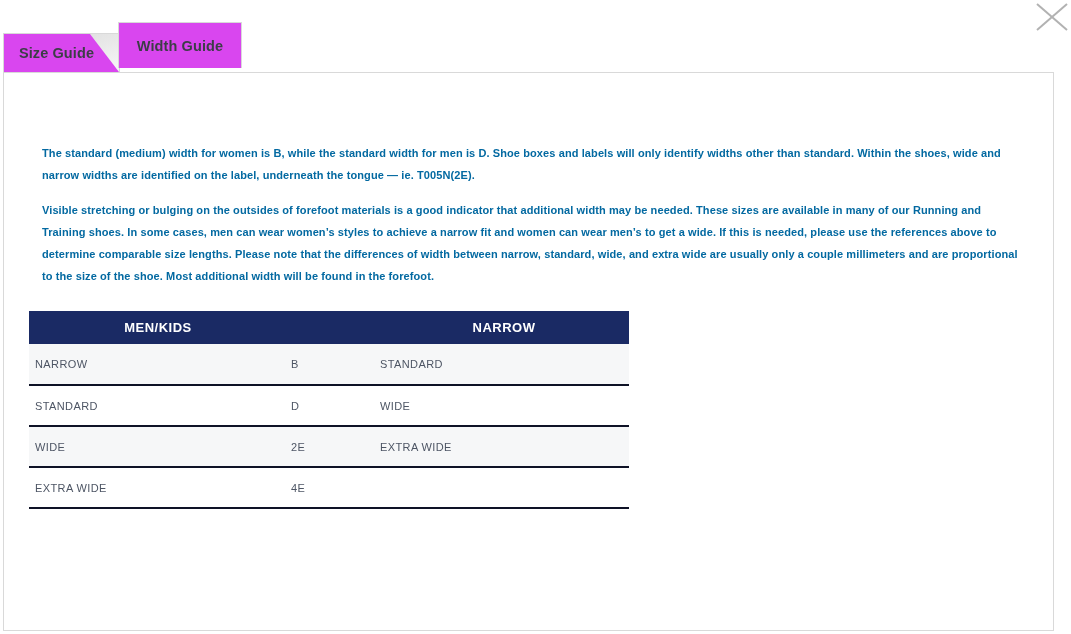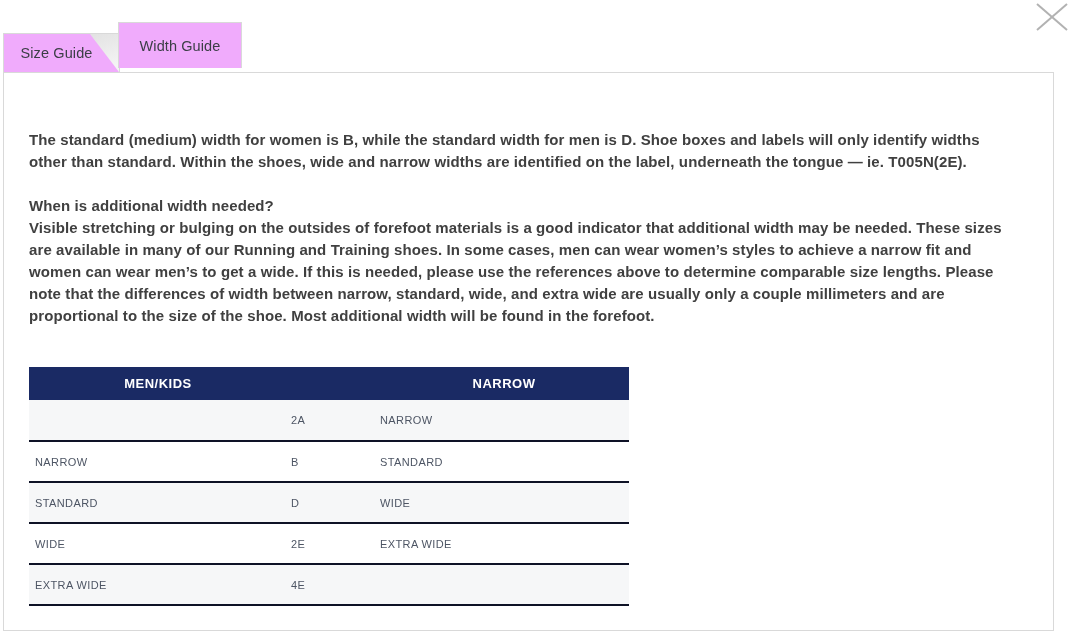--- a/index.html
+++ b/index.html
@@ -15,25 +15,25 @@
   
   .close-btn {
     position: absolute; top: 2px; left: 1033px;
     width: 38px; height: 32px;
     background: none; border: none; padding: 0; cursor: pointer;
   }
 
   
   .tab {
     position: absolute;
-    background: #f0abfc;
+    background: #d946ef;
     border: 1px solid #d9d9d9;
     border-bottom: none;
     display: flex; align-items: center; justify-content: center;
-    font-size: 14.5px; font-weight: normal; color: #3b3e46;
+    font-size: 14.5px; font-weight: bold; color: #3b3e46;
     letter-spacing: 0.1px;
     cursor: pointer;
   }
   .tab-size { left: 3px; top: 33px; width: 117px; height: 39px; z-index: 1; padding-right: 10px; }
   .tab-width { left: 118px; top: 22px; width: 124px; height: 46px; z-index: 3; }
   .tab-wedge {
     position: absolute; right: 0; top: 0;
     width: 29px; height: 100%;
     clip-path: polygon(0 0, 100% 0, 100% 100%);
     background: linear-gradient(160deg, #e2e2e2 0%, #f4f4f4 85%);
@@ -45,31 +45,31 @@
     position: absolute; left: 3px; top: 72px;
     width: 1051px; height: 559px;
     border: 1px solid #d9d9d9;
     background: #ffffff;
     z-index: 2;
   }
   .panel-content { padding: 56px 25px 0 25px; }
 
   .body-text {
     width: 985px;
-    font-size: 15px; line-height: 22px;
+    font-size: 11px; line-height: 22px;
     font-weight: bold;
-    color: #404040;
+    color: #0369a1;
     letter-spacing: 0.1px;
-    margin: 0;
+    margin: 13px;
   }
   .question-line { margin-top: 22px; }
 
   
   .width-table {
-    margin-top: 40px;
+    margin-top: 24px;
     width: 600px;
     border-collapse: collapse;
   }
   .width-table thead th {
     background: var(--header-bg, #1a2a64);
     color: var(--header-text, #ffffff);
     height: 33px;
     font-size: 13px; font-weight: bold;
     letter-spacing: 0.5px;
     text-align: center;
@@ -107,42 +107,36 @@
 
 <div class="tab tab-width">
   <span>Width Guide</span>
 </div>
 
 <div class="panel">
   <div class="panel-content">
 
     <p class="body-text">The standard (medium) width for women is B, while the standard width for men is D. Shoe boxes and labels will only identify widths other than standard. Within the shoes, wide and narrow widths are identified on the label, underneath the tongue — ie. T005N(2E).</p>
 
-    <p class="body-text question-line">When is additional width needed?</p>
     <p class="body-text">Visible stretching or bulging on the outsides of forefoot materials is a good indicator that additional width may be needed. These sizes are available in many of our Running and Training shoes. In some cases, men can wear women’s styles to achieve a narrow fit and women can wear men’s to get a wide. If this is needed, please use the references above to determine comparable size lengths. Please note that the differences of width between narrow, standard, wide, and extra wide are usually only a couple millimeters and are proportional to the size of the shoe. Most additional width will be found in the forefoot.</p>
 
     <table class="width-table">
       <colgroup>
         <col style="width:258px">
           <col style="width:92px">
           <col style="width:250px">
       </colgroup>
       <thead>
         <tr>
           <th>MEN/KIDS</th>
           <th></th>
           <th>NARROW</th>
         </tr>
       </thead>
       <tbody>
-        <tr>
-          <td class="men-cell"></td>
-          <td class="code-cell">2A</td>
-          <td class="women-cell">NARROW</td>
-        </tr>
         <tr>
           <td class="men-cell">NARROW</td>
           <td class="code-cell">B</td>
           <td class="women-cell">STANDARD</td>
         </tr>
         <tr>
           <td class="men-cell">STANDARD</td>
           <td class="code-cell">D</td>
           <td class="women-cell">WIDE</td>
         </tr>

